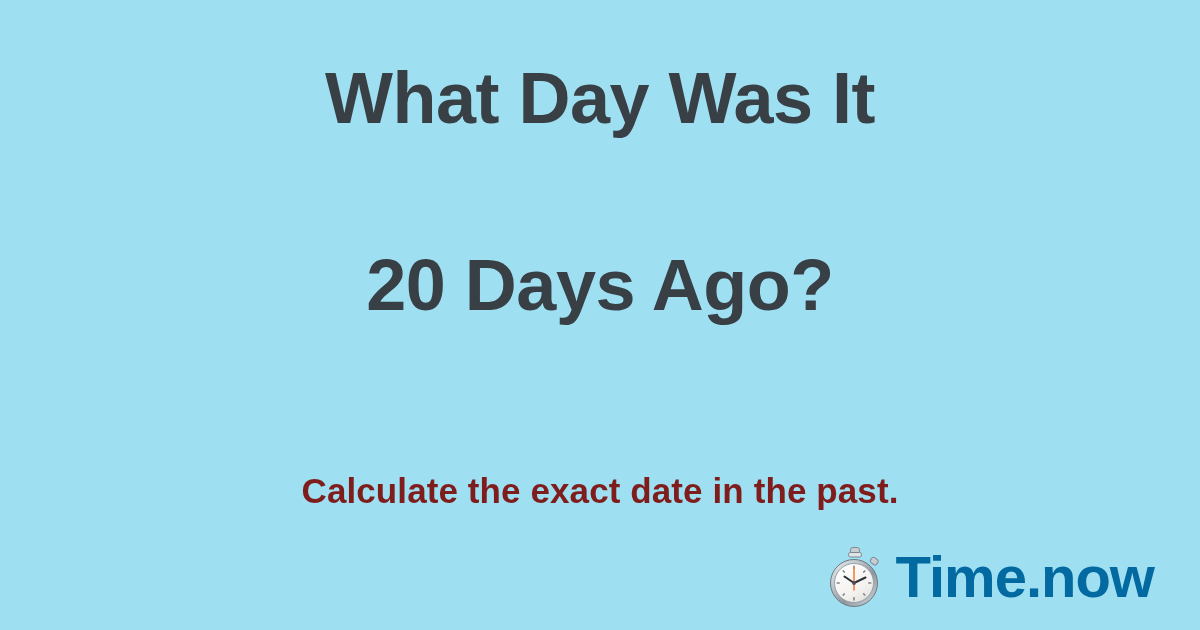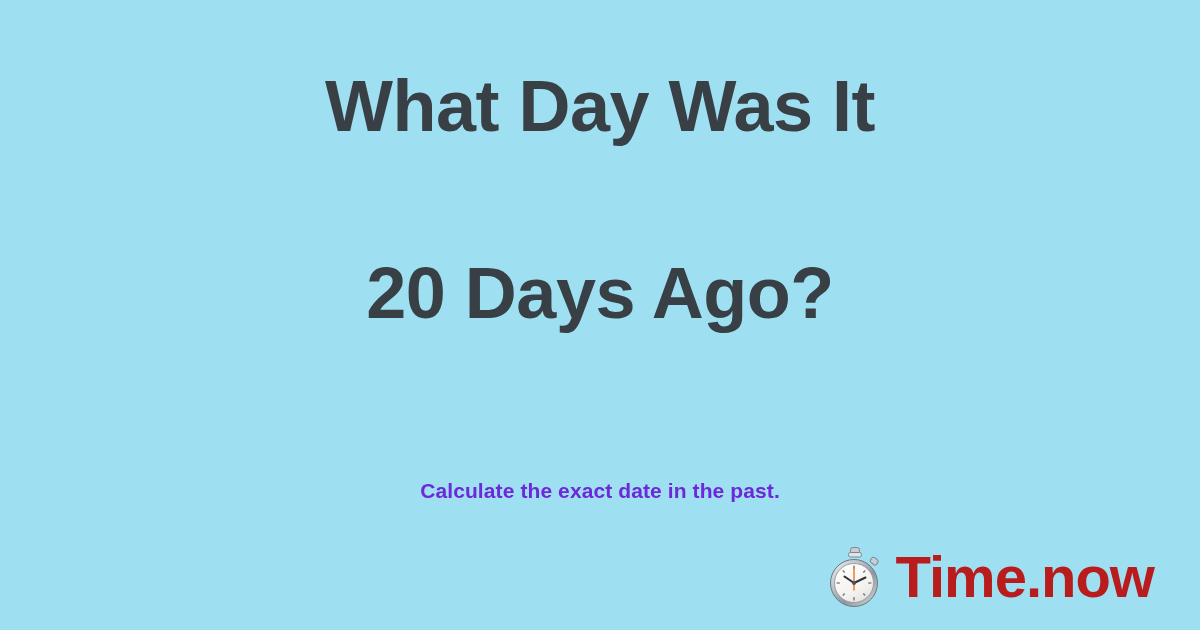--- a/index.html
+++ b/index.html
@@ -46,24 +46,24 @@
     white-space: pre-line;
   }
 
   .headline .line {
     display: block;
   }
 
   .subtitle {
     margin: 0;
     margin-top: 44px;
-    color: #6d28d9;
+    color: #7f1d1d;
     font-family: "Liberation Sans", sans-serif;
     font-weight: bold;
-    font-size: 21px;
+    font-size: 35px;
     line-height: 1.2;
     letter-spacing: 0.1px;
     text-align: center;
   }
 
   
   .brand {
     position: absolute;
     right: 46px;
     bottom: 22px;
@@ -73,21 +73,21 @@
   }
 
   .brand-icon {
     width: 58px;
     height: 62px;
     display: block;
     flex: 0 0 auto;
   }
 
   .brand-name {
-    color: #b91c1c;
+    color: #0369a1;
     font-family: "Liberation Sans", sans-serif;
     font-weight: bold;
     font-size: 58px;
     line-height: 1;
     letter-spacing: -1px;
     white-space: nowrap;
   }
 </style>
 </head>
 <body>

